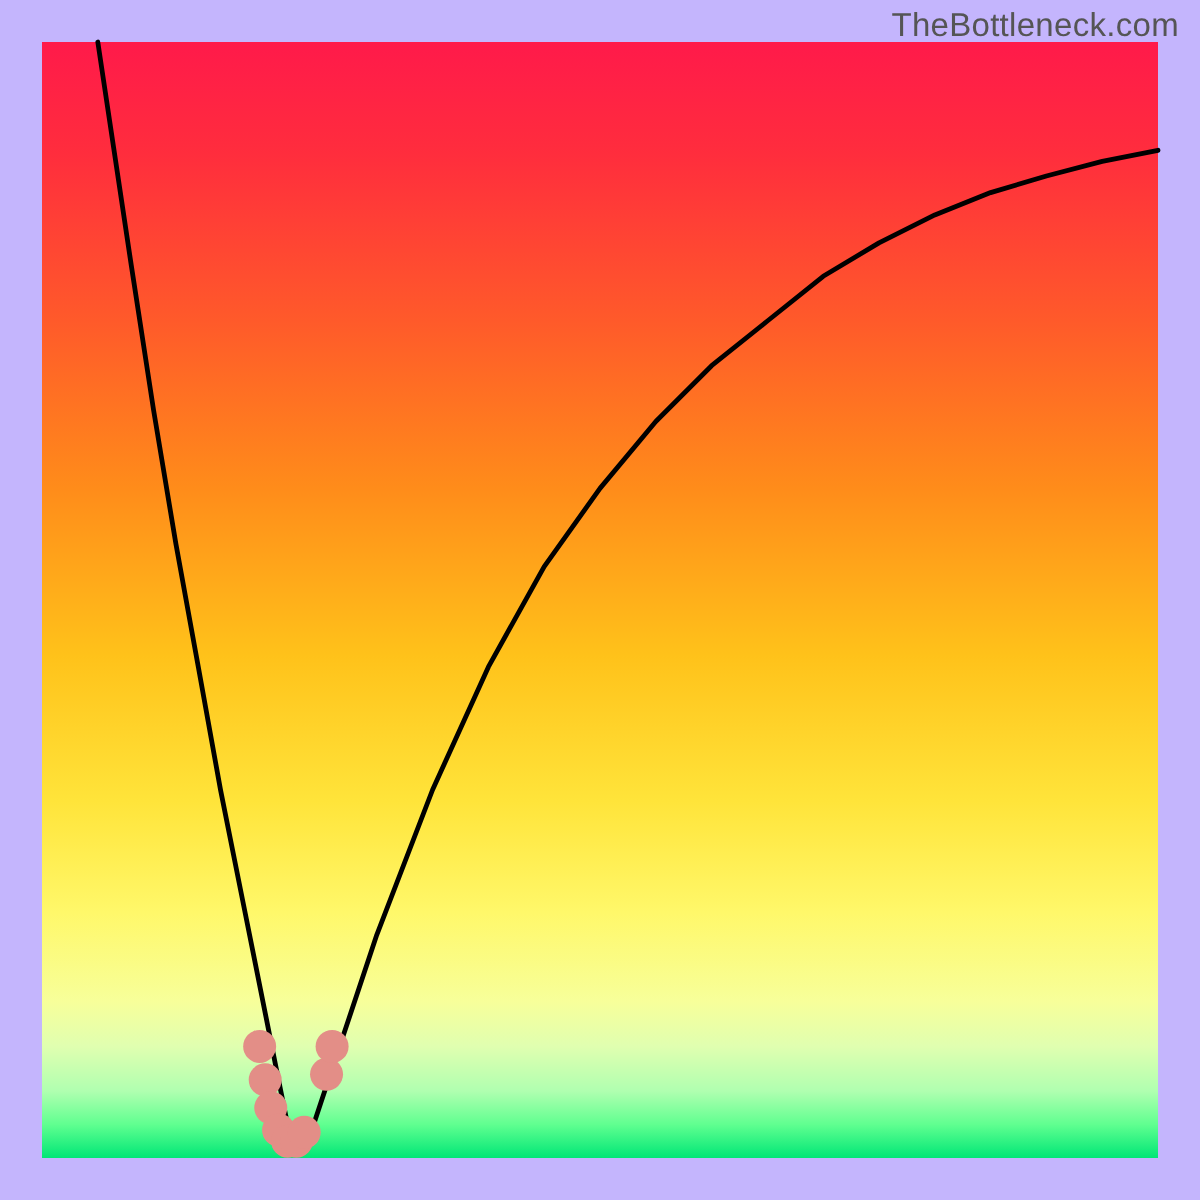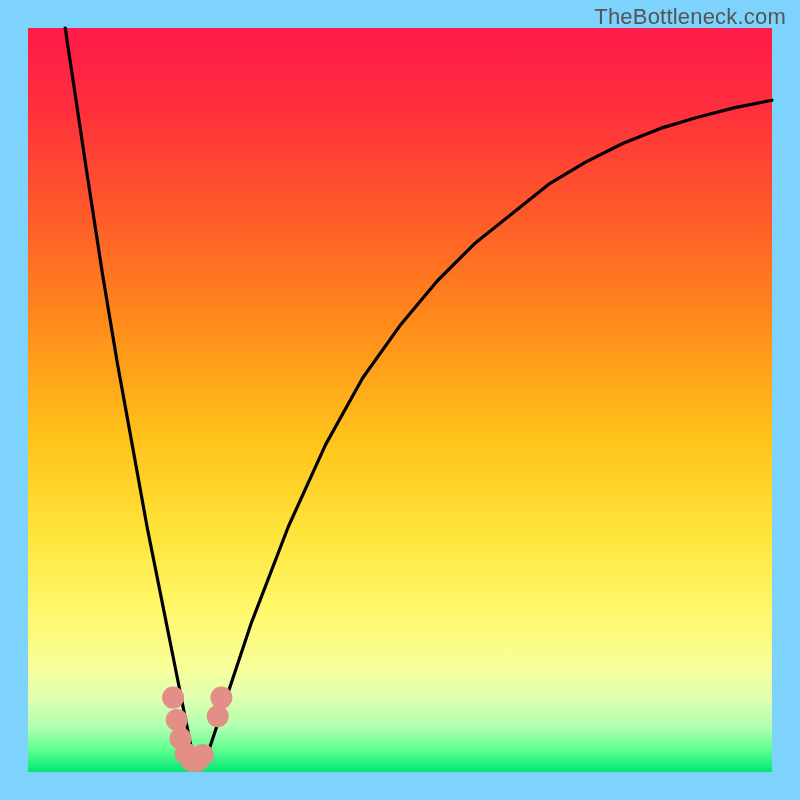--- a/index.html
+++ b/index.html
@@ -8,21 +8,21 @@
     width: 800px;
     height: 800px;
     background: #000;
     overflow: hidden;
     font-family: Arial, Helvetica, sans-serif;
   }
   .frame {
     position: absolute;
     left: 0; top: 0;
     width: 800px; height: 800px;
-    background: #7dd3fc;
+    background: #c4b5fd;
   }
   .watermark {
     position: absolute;
     top: 4px;
     right: 14px;
     color: #555;
     font-size: 22px;
     font-weight: 500;
     letter-spacing: 0.2px;
     user-select: none;

